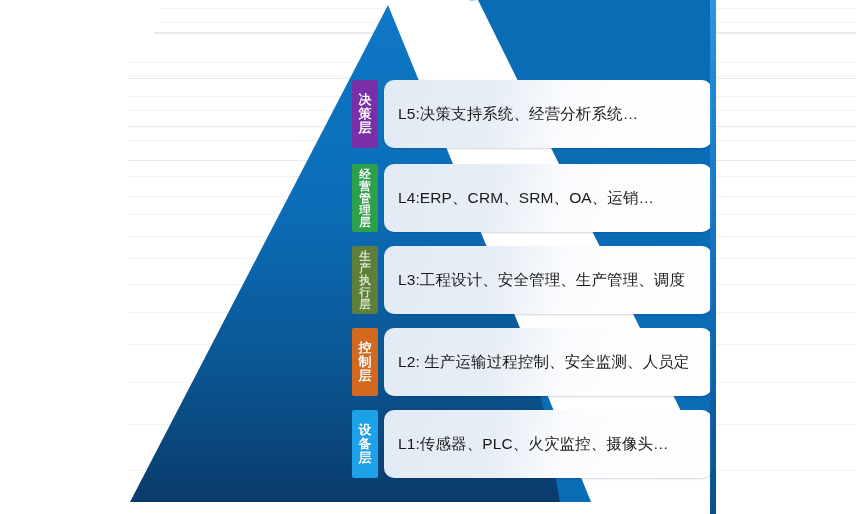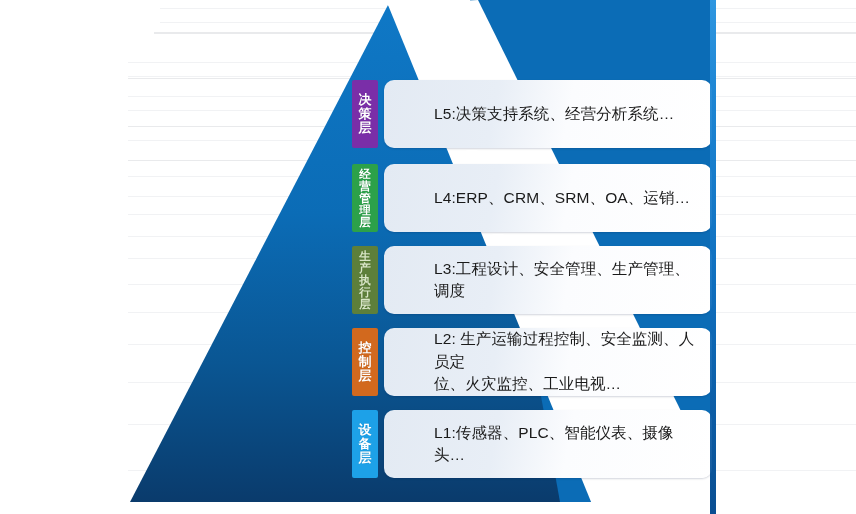--- a/index.html
+++ b/index.html
@@ -85,21 +85,20 @@
     align-items: center;
     padding: 6px 12px 6px 14px;
     box-sizing: border-box;
   }
   .card-text {
     color: #1a1a1a;
     font-size: 15.5px;
     line-height: 1.45;
     letter-spacing: .1px;
     font-weight: 400;
-    margin-left: 36px;
   }
 
   
   .arrow {
     position: absolute;
     width: 0; height: 0;
     border-left: 6px solid transparent;
     border-right: 6px solid transparent;
     border-top: 8px solid #ffffff;
   }
@@ -227,35 +226,34 @@
 
     <div class="row" style="top:328px;height:68px;">
       <div class="tag" style="background:#d2691e;color:#ffffff;">
         <span>控</span>
         <span>制</span>
         <span>层</span>
       </div>
       <div class="card" style="">
         <div class="card-text">
           <div>L2: 生产运输过程控制、安全监测、人员定</div>
-          <div>位、火灾监控、工业电视…</div>
         </div>
       </div>
     </div>
     <div class="arrow" style="left:586px;top:398px;"></div>
 
     <div class="row" style="top:410px;height:68px;">
       <div class="tag" style="background:#1da1e8;color:#ffffff;">
         <span>设</span>
         <span>备</span>
         <span>层</span>
       </div>
       <div class="card">
         <div class="card-text">
-          <div>L1:传感器、PLC、智能仪表、摄像头…</div>
+          <div>L1:传感器、PLC、火灾监控、摄像头…</div>
         </div>
       </div>
     </div>
 
   </div>
 
   <div id="right-edge"></div>
 </div>
 
 </body></html>

